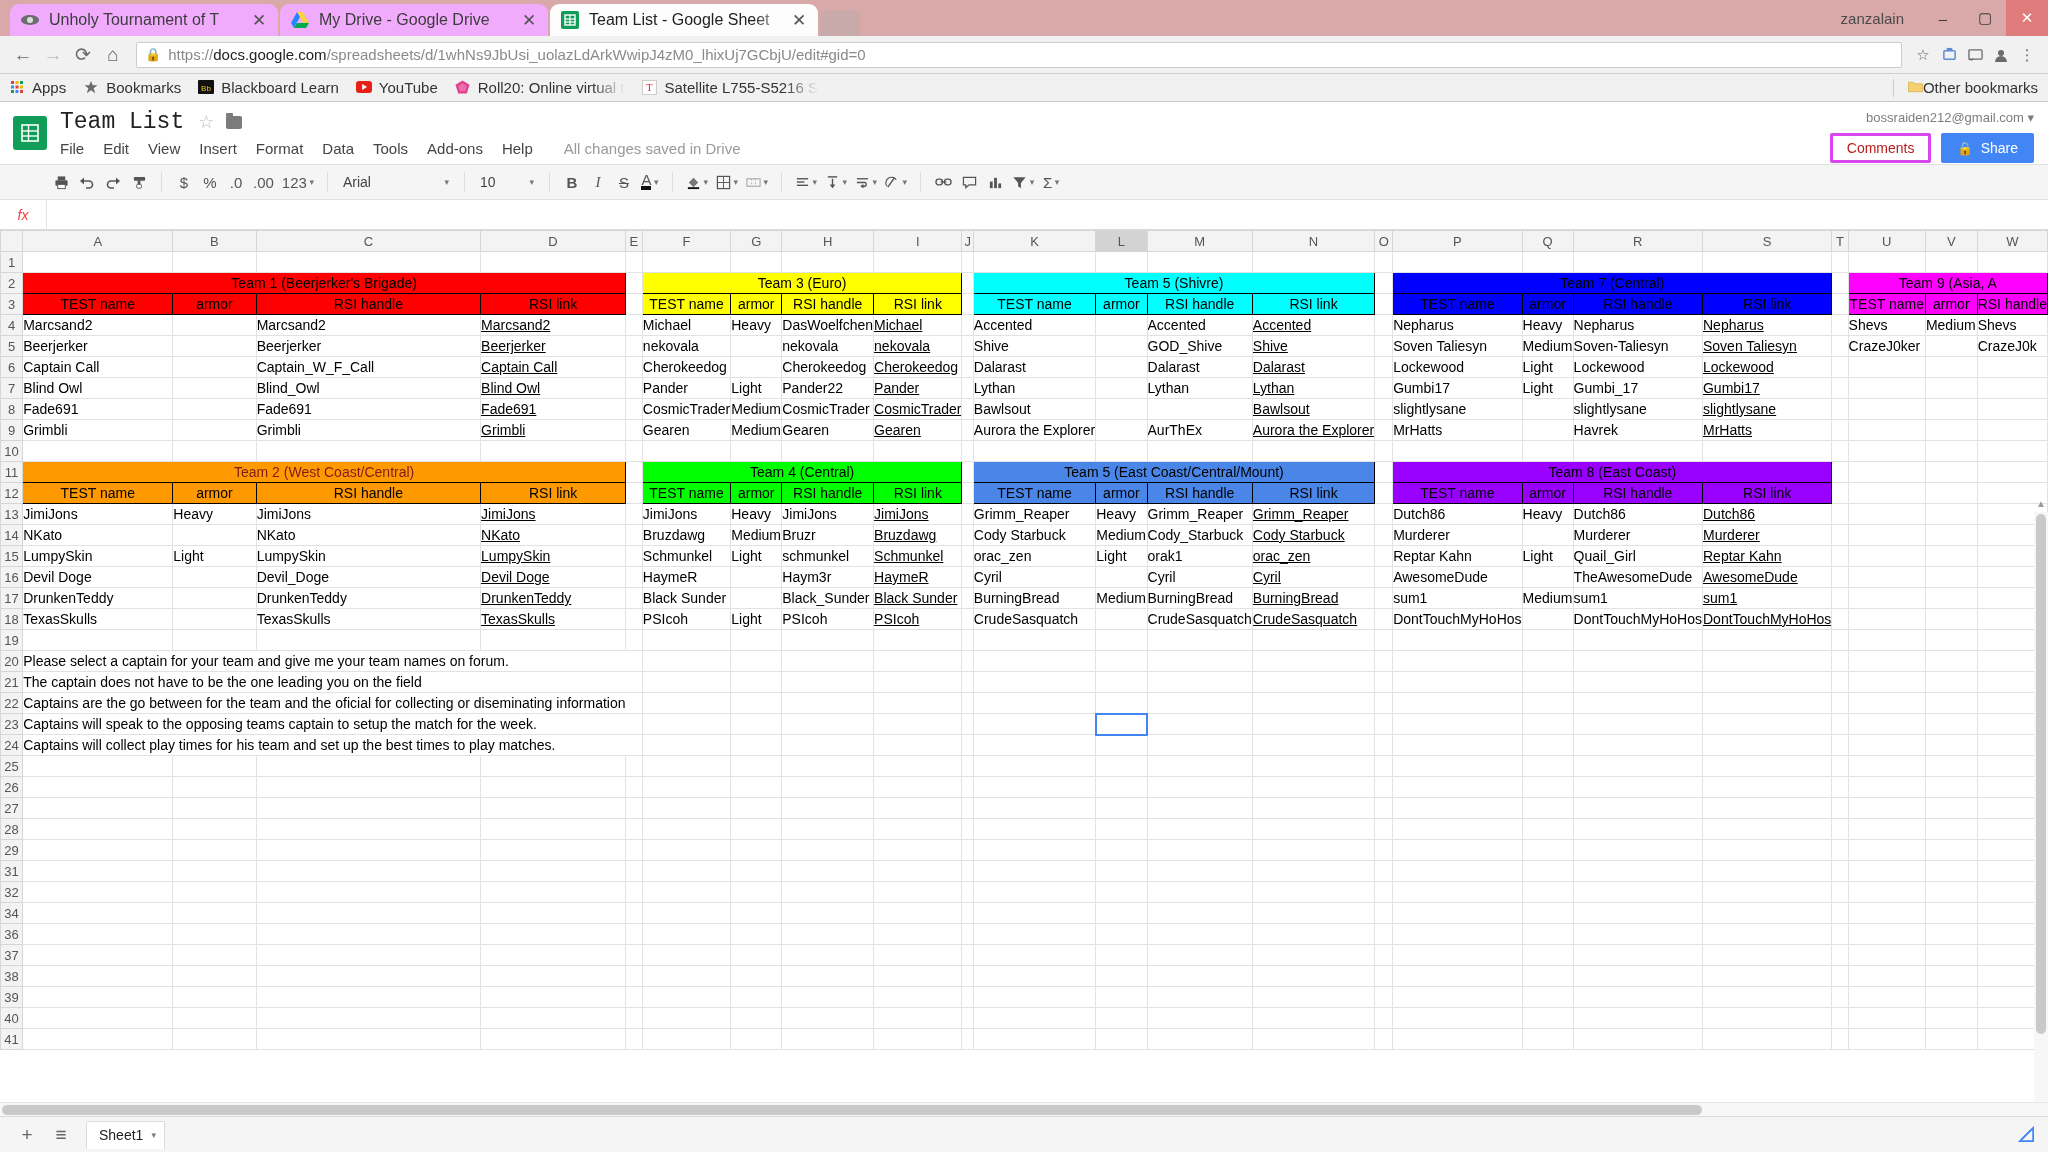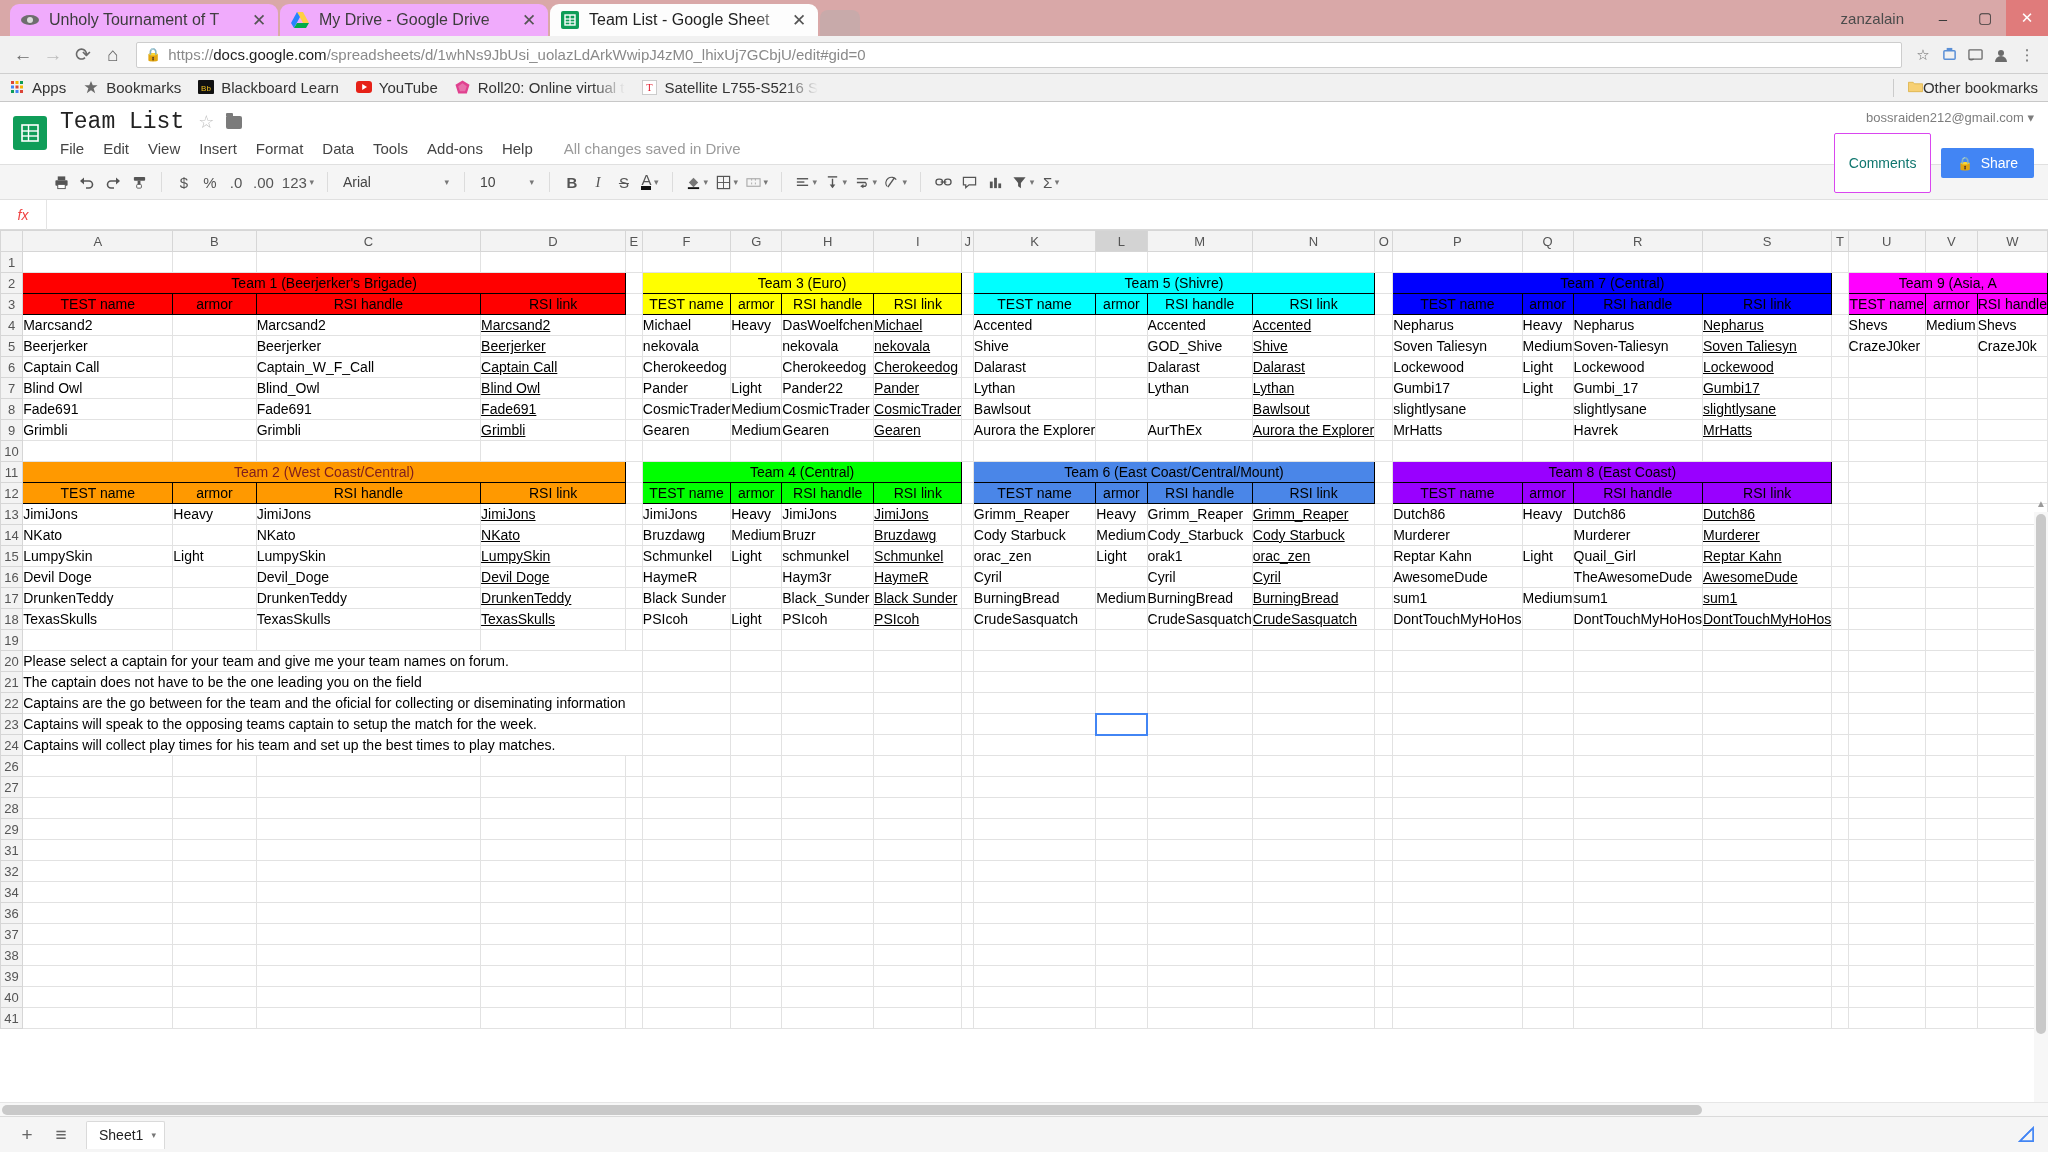--- a/index.html
+++ b/index.html
@@ -86,22 +86,22 @@
   .ticon { color: #bdbdbd; font-size: 18px; margin-right: 12px; }
   .folder-ico { width: 16px; height: 13px; background: #7b7b7b; border-radius:1px 2px 2px 2px; margin-right: 12px; position: relative; }
   .folder-ico:before{content:"";position:absolute;top:-3px;left:0;width:7px;height:3px;background:#7b7b7b;border-radius:1px 1px 0 0;}
   .menurow { display: flex; align-items: center; height: 24px; font-size: 15px; color: #444; }
   .menurow .mi { margin-right: 19px; cursor: default; }
   .menurow .saved { color: #9a9a9a; margin-left: 12px; }
   .headright { padding: 8px 14px 0 0; text-align: right; }
   .acct { font-size: 13px; color: #7d7d7d; margin-bottom: 8px; }
   .btnrow { display: flex; align-items: center; justify-content: flex-end; }
   .btn-comments {
-    border: 1px solid #d946ef; background: #fff; color: #0f766e;
-    font-size: 14px; padding: 21px 14px; border-radius: 2px; margin-right: 10px;
+    border: 3px solid #d946ef; background: #fff; color: #b91c1c;
+    font-size: 14px; padding: 4px 14px; border-radius: 2px; margin-right: 10px;
   }
   .btn-share {
     background: #4285f4; color: #fff; font-size: 14px; padding: 7px 16px;
     border-radius: 2px; display: flex; align-items: center;
   }
   .btn-share .lk { margin-right: 7px; font-size: 13px; }
 
   .sheetstoolbar {
     height: 36px; background: #f5f5f5; border-top: 1px solid #e0e0e0;
     border-bottom: 1px solid #e0e0e0; display: flex; align-items: center;
@@ -818,21 +818,21 @@
             <td class="cell"></td>
             <td class="cell"></td>
             <td class="cell"></td>
           </tr>
           <tr>
             <th class="rowhead">11</th>
             <td class="cell banner" style="background:#ff9900;color:#7f1d1d;margin-left:15px;" colspan="4">Team 2 (West Coast/Central)</td>
             <td class="cell"></td>
             <td class="cell banner" style="background:#00ff00;color:#000000;" colspan="4">Team 4 (Central)</td>
             <td class="cell"></td>
-            <td class="cell banner" style="background:#4a86e8;color:#000000;" colspan="4">Team 6 (East Coast/Central/Mount)</td>
+            <td class="cell banner" style="background:#4a86e8;color:#000000;" colspan="4">Team 5 (East Coast/Central/Mount)</td>
             <td class="cell"></td>
             <td class="cell banner" style="background:#9900ff;color:#000000;" colspan="4">Team 8 (East Coast)</td>
             <td class="cell"></td>
             <td class="cell"></td>
             <td class="cell"></td>
             <td class="cell"></td>
           </tr>
           <tr>
             <th class="rowhead">12</th>
             <td class="cell hdr" style="background:#ff9900;color:#000000;">TEST name</td>
@@ -1129,20 +1129,46 @@
             <td class="cell"></td>
             <td class="cell"></td>
             <td class="cell"></td>
             <td class="cell"></td>
             <td class="cell"></td>
             <td class="cell"></td>
           </tr>
           <tr>
             <th class="rowhead">24</th>
             <td class="cell note" style="text-align:left;" colspan="4">Captains will collect play times for his team and set up the best times to play matches.</td>
+            <td class="cell"></td>
+            <td class="cell"></td>
+            <td class="cell"></td>
+            <td class="cell"></td>
+            <td class="cell"></td>
+            <td class="cell"></td>
+            <td class="cell"></td>
+            <td class="cell"></td>
+            <td class="cell"></td>
+            <td class="cell"></td>
+            <td class="cell"></td>
+            <td class="cell"></td>
+            <td class="cell"></td>
+            <td class="cell"></td>
+            <td class="cell"></td>
+            <td class="cell"></td>
+            <td class="cell"></td>
+            <td class="cell"></td>
+            <td class="cell"></td>
+          </tr>
+          <tr>
+            <th class="rowhead">25</th>
+            <td class="cell"></td>
+            <td class="cell"></td>
+            <td class="cell"></td>
+            <td class="cell"></td>
             <td class="cell"></td>
             <td class="cell"></td>
             <td class="cell"></td>
             <td class="cell"></td>
             <td class="cell"></td>
             <td class="cell"></td>
             <td class="cell"></td>
             <td class="cell"></td>
             <td class="cell"></td>
             <td class="cell"></td>

